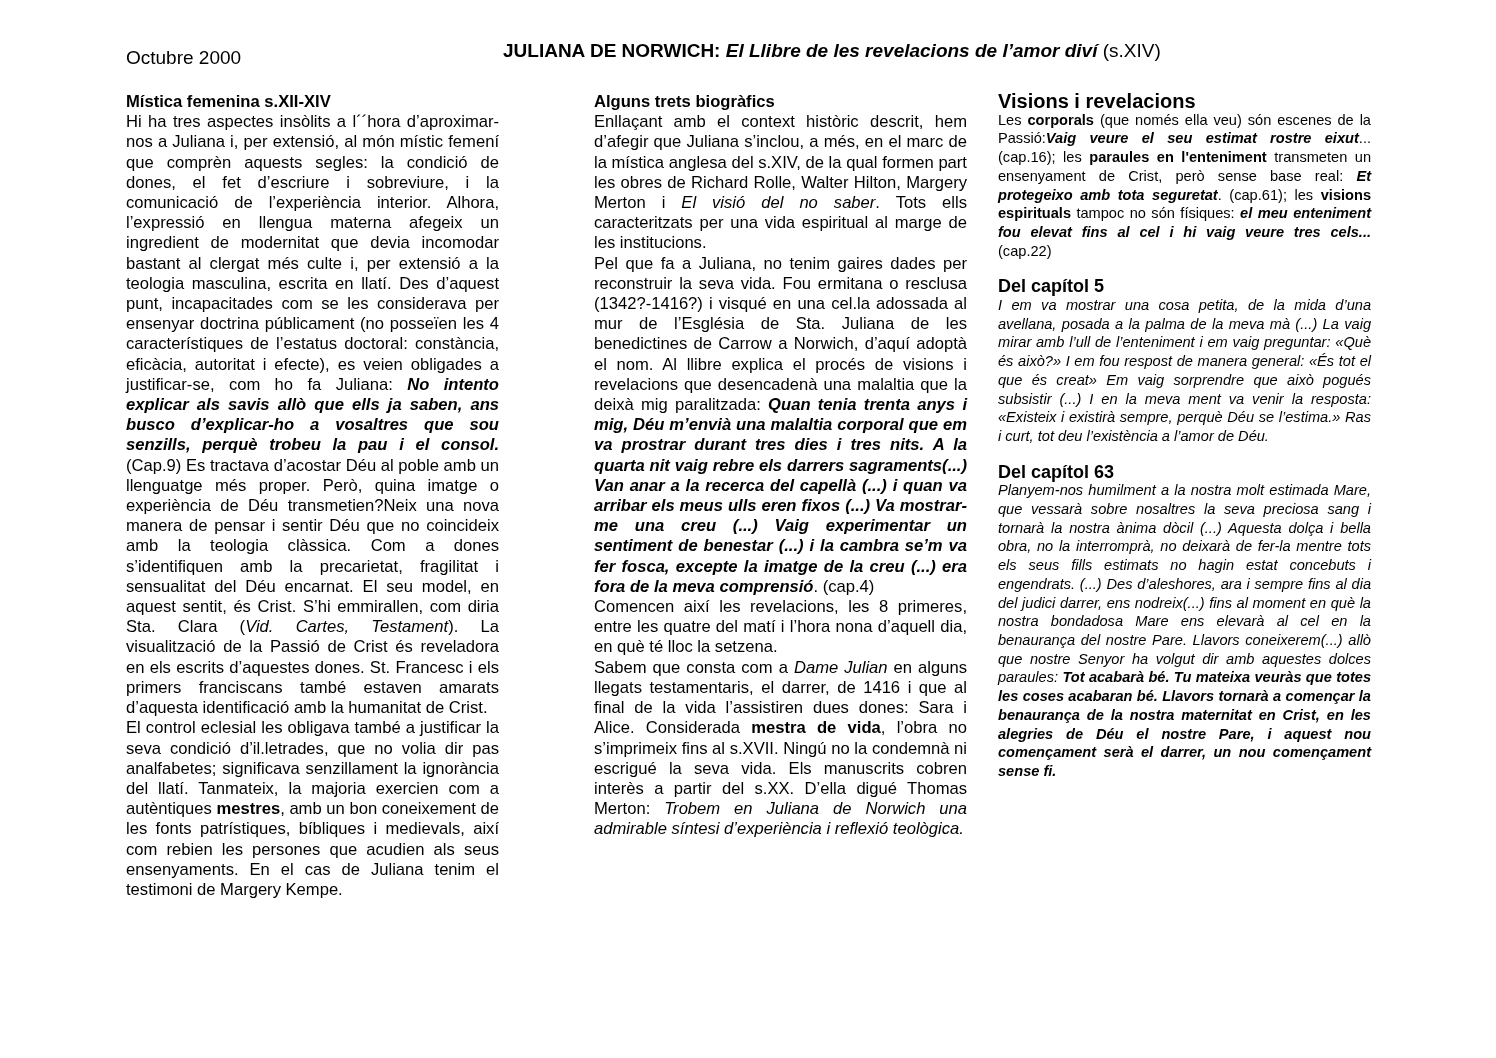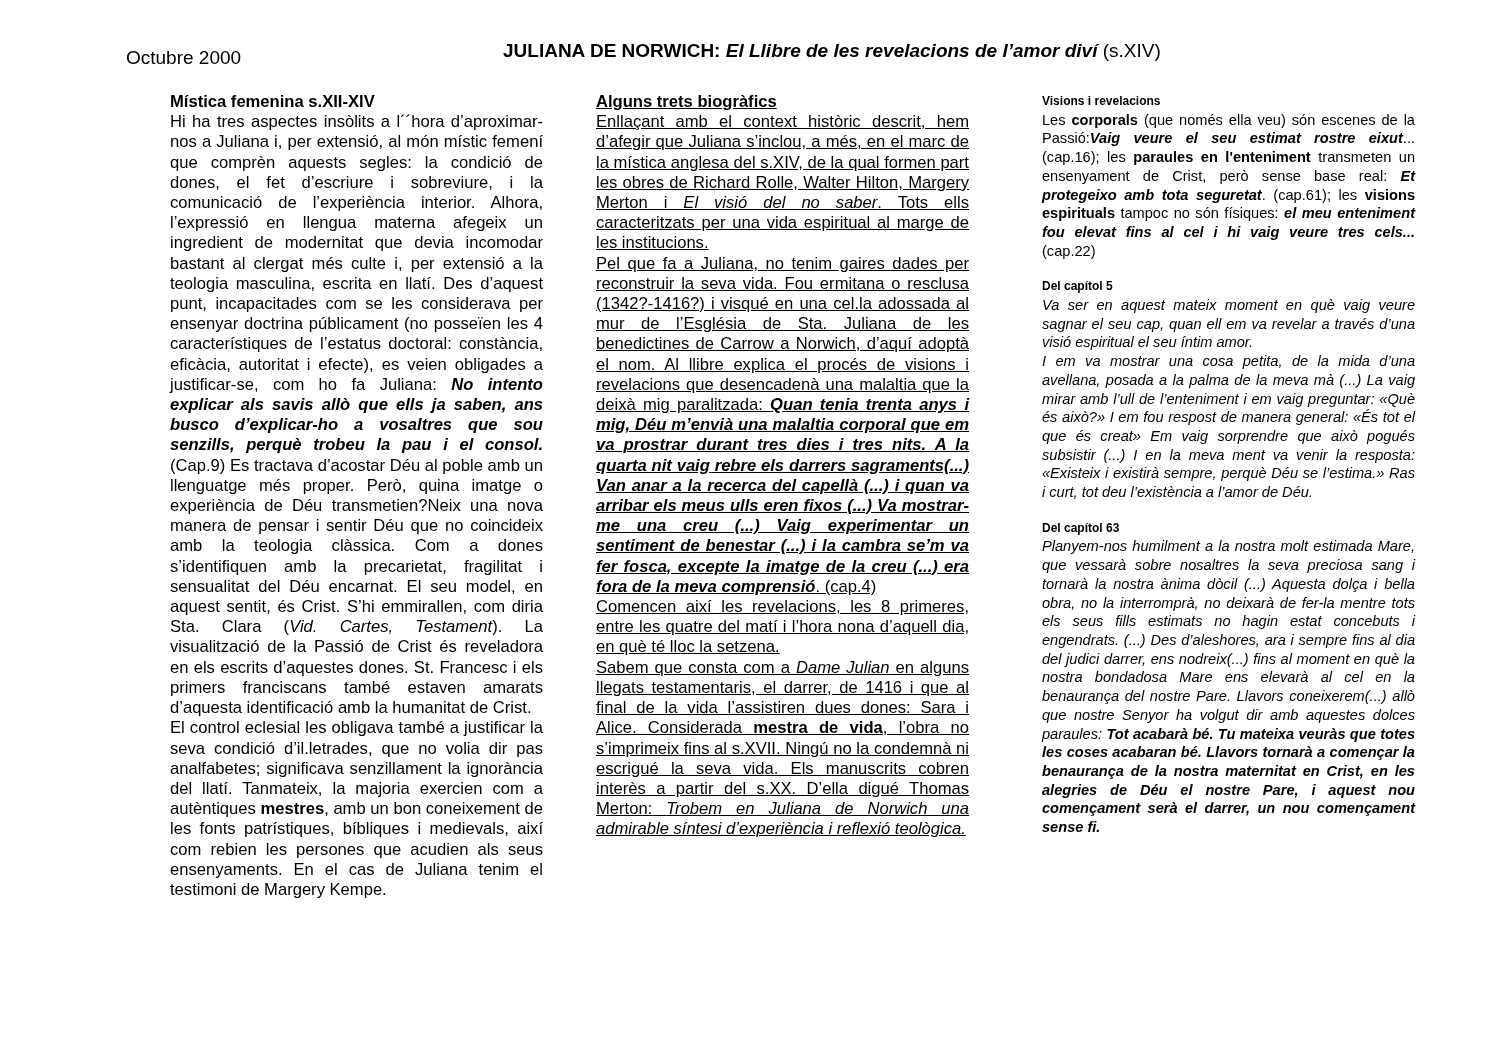--- a/index.html
+++ b/index.html
@@ -1,27 +1,27 @@
 <!DOCTYPE html>
 <html><head>
 <meta charset="utf-8">
 <style>
   html, body { margin:0; padding:0; background:#ffffff; }
   body { width:1496px; height:1058px; position:relative; overflow:hidden; color:#000; font-family:"Liberation Sans", sans-serif; }
   .date { position:absolute; left:126px; top:47px; font-size:19px; }
   .title { position:absolute; left:503px; top:40px; font-size:19px; white-space:nowrap; }
   .title .t-bold { font-weight:bold; }
   .title .t-bi { font-weight:bold; font-style:italic; }
-  .col { position:absolute; top:92px; text-align:justify;margin-left:44px; }
+  .col { position:absolute; top:92px; text-align:justify; }
   .col1 { left:126px; width:373px; font-size:16.6px; line-height:20.2px; }
-  .col2 { left:552px; width:373px; font-size:16.6px; line-height:20.2px;text-decoration:underline; }
+  .col2 { left:594px; width:373px; font-size:16.6px; line-height:20.2px; }
   .col3 { left:998px; width:373px; font-size:14.6px; line-height:18.7px; }
   .sec-h { font-weight:bold; margin:0; }
-  .col3 .sec-h { font-size:12px; }
-  .col3 .sec-h.small { font-size:12px; }
+  .col3 .sec-h { font-size:20px; }
+  .col3 .sec-h.small { font-size:18px; }
   .para { margin:0; text-align:justify; }
   .gap { height:17px; }
   .b { font-weight:bold; }
   .i { font-style:italic; }
   .bi { font-weight:bold; font-style:italic; }
 </style>
 </head>
 <body>
 
 <div class="date">Octubre 2000</div>
@@ -37,18 +37,17 @@
     <p class="para"><span>Enllaçant amb el context històric descrit, hem d’afegir que Juliana s’inclou, a més, en el marc de la mística anglesa del s.XIV, de la qual formen part les obres de Richard Rolle, Walter Hilton, Margery Merton i </span><span class="i">El visió del no saber</span><span>. Tots ells caracteritzats per una vida espiritual al marge de les institucions.</span></p>
     <p class="para"><span>Pel que fa a Juliana, no tenim gaires dades per reconstruir la seva vida. Fou ermitana o resclusa (1342?-1416?) i visqué en una cel.la adossada al mur de l’Església de Sta. Juliana de les benedictines de Carrow a Norwich, d’aquí adoptà el nom. Al llibre explica el procés de visions i revelacions que desencadenà una malaltia que la deixà mig paralitzada: </span><span class="bi">Quan tenia trenta anys i mig, Déu m’envià una malaltia corporal que em va prostrar durant tres dies i tres nits. A la quarta nit vaig rebre els darrers sagraments(...) Van anar a la recerca del capellà (...) i quan va arribar els meus ulls eren fixos (...) Va mostrar-me una creu (...) Vaig experimentar un sentiment de benestar (...) i la cambra se’m va fer fosca, excepte la imatge de la creu (...) era fora de la meva comprensió</span><span>. (cap.4)</span></p>
     <p class="para"><span>Comencen així les revelacions, les 8 primeres, entre les quatre del matí i l’hora nona d’aquell dia, en què té lloc la setzena.</span></p>
     <p class="para"><span>Sabem que consta com a </span><span class="i">Dame Julian</span><span> en alguns llegats testamentaris, el darrer, de 1416 i que al final de la vida l’assistiren dues dones: Sara i Alice. Considerada </span><span class="b">mestra de vida</span><span>, l’obra no s’imprimeix fins al s.XVII. Ningú no la condemnà ni escrigué la seva vida. Els manuscrits cobren interès a partir del s.XX. D’ella digué Thomas Merton: </span><span class="i">Trobem en Juliana de Norwich una admirable síntesi d’experiència i reflexió teològica.</span></p>
   </div>
 <div class="col col3">
     <div class="sec-h">Visions i revelacions</div>
     <p class="para"><span>Les </span><span class="b">corporals</span><span> (que només ella veu) són escenes de la Passió:</span><span class="bi">Vaig veure el seu estimat rostre eixut</span><span>... (cap.16); les </span><span class="b">paraules en l'enteniment</span><span> transmeten un ensenyament de Crist, però sense base real: </span><span class="bi">Et protegeixo amb tota seguretat</span><span>. (cap.61); les </span><span class="b">visions espirituals</span><span> tampoc no són físiques: </span><span class="bi">el meu enteniment fou elevat fins al cel i hi vaig veure tres cels...</span><span> (cap.22)</span></p>
     <div class="gap"></div>
     <div class="sec-h small">Del capítol 5</div>
-    <p class="para"><span class="i">Va ser en aquest mateix moment en què vaig veure sagnar el seu cap, quan ell em va revelar a través d’una visió espiritual el seu íntim amor.</span></p>
     <p class="para"><span class="i">I em va mostrar una cosa petita, de la mida d’una avellana, posada a la palma de la meva mà (...) La vaig mirar amb l’ull de l’enteniment i em vaig preguntar: «Què és això?» I em fou respost de manera general: «És tot el que és creat» Em vaig sorprendre que això pogués subsistir (...) I en la meva ment va venir la resposta: «Existeix i existirà sempre, perquè Déu se l’estima.» Ras i curt, tot deu l’existència a l’amor de Déu.</span></p>
     <div class="gap"></div>
     <div class="sec-h small">Del capítol 63</div>
     <p class="para"><span class="i">Planyem-nos humilment a la nostra molt estimada Mare, que vessarà sobre nosaltres la seva preciosa sang i tornarà la nostra ànima dòcil (...) Aquesta dolça i bella obra, no la interromprà, no deixarà de fer-la mentre tots els seus fills estimats no hagin estat concebuts i engendrats. (...) Des d’aleshores, ara i sempre fins  al dia del judici darrer, ens nodreix(...) fins al moment en què la nostra bondadosa Mare ens elevarà al cel en la benaurança del nostre Pare. Llavors coneixerem(...) allò que nostre Senyor ha volgut dir amb aquestes dolces paraules: </span><span class="bi">Tot acabarà bé. Tu mateixa veuràs que totes les coses acabaran bé. Llavors tornarà a començar la benaurança de la nostra maternitat en Crist, en les alegries de Déu el nostre Pare, i aquest nou començament serà el darrer, un nou començament sense fi.</span></p>
   </div>
 
 </body></html>

